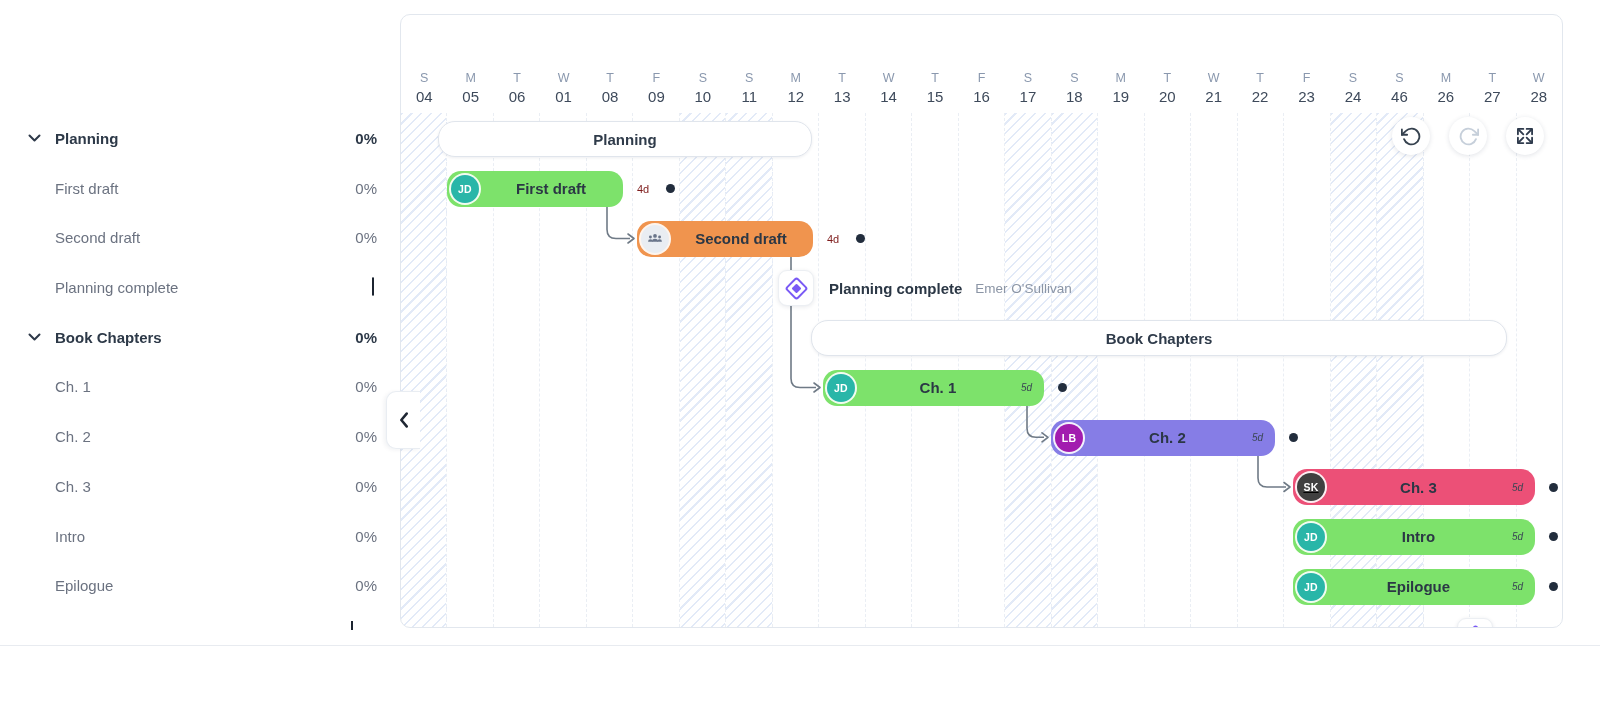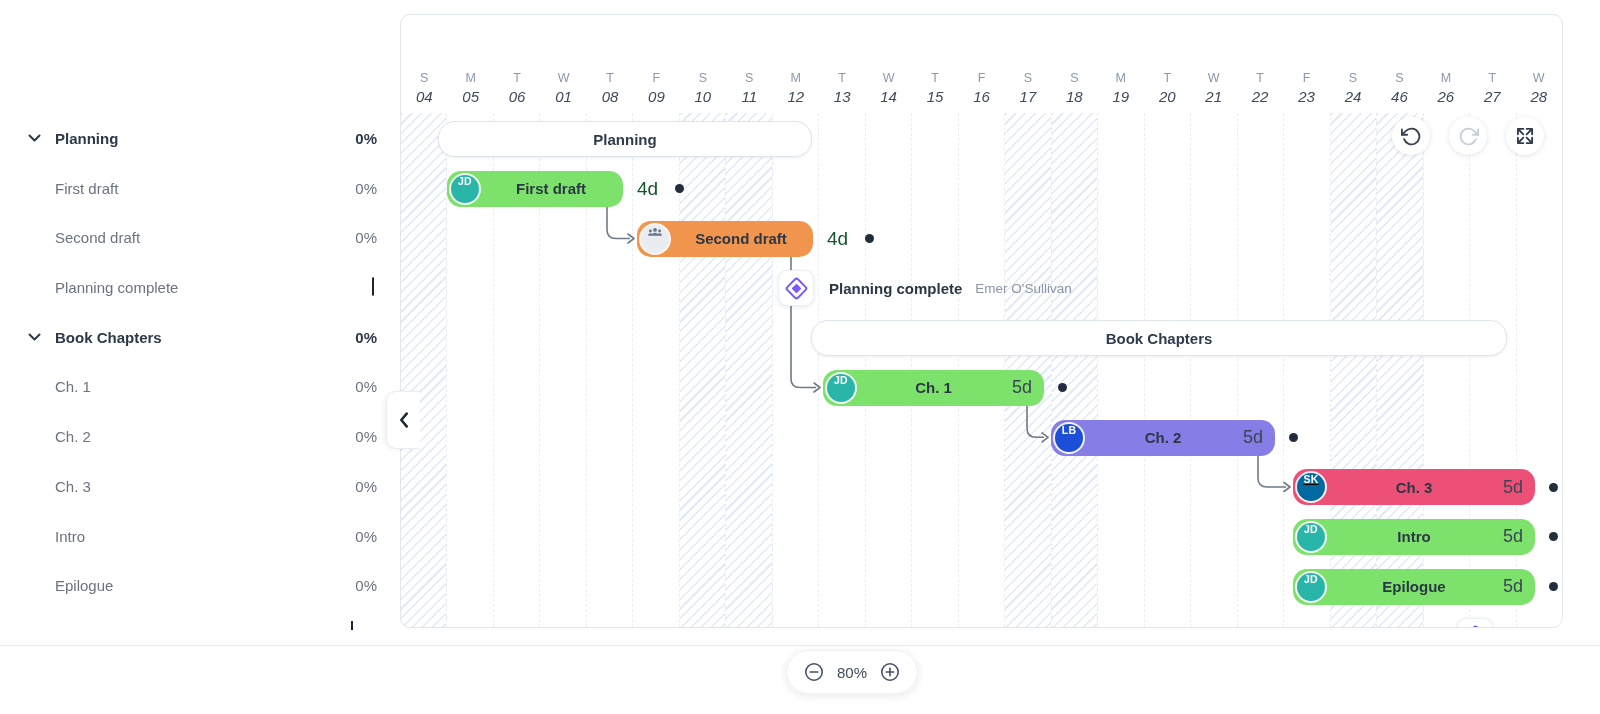--- a/index.html
+++ b/index.html
@@ -28,48 +28,48 @@
 
   
   .chart{position:absolute;left:400px;top:14px;width:1163px;height:614px;
          border:1px solid #e2e7ee;border-radius:10px;background:#fff;box-sizing:border-box;}
   .chart-clip{position:absolute;inset:0;overflow:hidden;border-radius:9px;}
 
   .chart-header{position:absolute;left:0;top:0;width:100%;height:98px;display:flex;
                 align-items:flex-end;padding-bottom:8px;box-sizing:border-box;}
   .day-cell{flex:1;text-align:center;}
   .day-dow{font-size:12.5px;color:#8a98ae;font-weight:500;margin-bottom:3px;}
-  .day-date{font-size:15px;color:#3e4a5b;font-weight:500;font-style:italic;}
+  .day-date{font-size:15px;color:#3e4a5b;font-weight:500;}
 
   .grid{position:absolute;left:0;top:98px;right:0;bottom:0;display:flex;}
   .grid-col{flex:1;border-right:1px dashed #eaeef4;box-sizing:border-box;}
   .grid-col:last-child{border-right:none;}
   .grid-col.weekend{background:repeating-linear-gradient(135deg,
         rgba(160,185,230,0.30) 0,rgba(160,185,230,0.30) 1.5px,
         rgba(255,255,255,0) 1.5px,rgba(255,255,255,0) 7px);}
 
   .connectors{position:absolute;left:0;top:0;z-index:2;pointer-events:none;}
 
   
   .bar{position:absolute;height:36px;display:flex;align-items:center;z-index:3;cursor:pointer;}
   .summary-bar{background:#fff;border:1px solid #e0e5ec;border-radius:17px;
                box-shadow:0 1px 3px rgba(25,39,70,0.08);box-sizing:border-box;justify-content:center;}
   .bar-label-sum{font-size:15px;font-weight:700;color:#2f3b4a;}
   .task-bar{border-radius:14px;}
   .avatar{width:28px;height:28px;border-radius:50%;margin-left:4px;flex:none;
-          display:flex;align-items:flex-start;justify-content:center;
+          display:flex;align-items:center;justify-content:center;
           box-shadow:0 0 0 2px rgba(255,255,255,0.9);}
   .avatar-txt{font-size:10.5px;font-weight:700;color:#fff;letter-spacing:.3px;}
   .avatar .people-icon{display:none;}
   .avatar.is-group .people-icon{display:block;}
   .bar-label{flex:1;text-align:center;font-size:15px;font-weight:700;color:#2b3745;white-space:nowrap;}
-  .bar-dur-in{font-size:18px;color:#3a4654;margin-right:12px;display:none;}
+  .bar-dur-in{font-size:10px;color:#3a4654;margin-right:12px;display:none;font-style:italic;}
   .dur-inside .bar-dur-in{display:block;}
   .bar-extras{position:absolute;left:100%;top:0;height:36px;display:flex;align-items:center;padding-left:14px;}
-  .bar-dur-out{font-size:19px;color:#14532d;margin-right:17px;display:none;}
+  .bar-dur-out{font-size:11px;color:#7f1d1d;margin-right:17px;display:none;}
   .dur-outside .bar-dur-out{display:block;}
   .bar-dot{width:9px;height:9px;border-radius:50%;background:#222d3d;flex:none;cursor:pointer;}
 
   
   .milestone-row{position:absolute;display:flex;align-items:center;z-index:3;height:36px;}
   .ms-badge{width:36px;height:36px;background:#fff;border:1px solid #eceff3;border-radius:9px;
             box-shadow:0 1px 4px rgba(25,39,70,0.10);display:flex;align-items:center;justify-content:center;
             box-sizing:border-box;flex:none;}
   .ms-diamond{width:13px;height:13px;border:2.2px solid #7a5af5;border-radius:3px;
               transform:rotate(45deg);position:relative;}
@@ -392,33 +392,33 @@
 
     </span>
     <span class="bar-label">Ch. 1</span>
     <span class="bar-dur-in">5d</span>
     <span class="bar-extras">
 
       <span class="bar-dot"></span>
     </span>
   </div>
           <div class="bar task-bar dur-inside" style="left: 650px; width: 224px; top: 404.52px; background: rgb(134, 125, 230);">
-    <span class="avatar" style="background: #1d4ed8;">
+    <span class="avatar" style="background: #a21caf;">
       <span class="avatar-txt">LB</span>
 
     </span>
     <span class="bar-label">Ch. 2</span>
     <span class="bar-dur-in">5d</span>
     <span class="bar-extras">
 
       <span class="bar-dot"></span>
     </span>
   </div>
           <div class="bar task-bar dur-inside" style="left: 892px; width: 242px; top: 454.24px; background: rgb(236, 80, 119);">
-    <span class="avatar" style="background: #0369a1; text-decoration: underline;">
+    <span class="avatar" style="background: #404040; text-decoration: underline;">
       <span class="avatar-txt">SK</span>
 
     </span>
     <span class="bar-label">Ch. 3</span>
     <span class="bar-dur-in">5d</span>
     <span class="bar-extras">
 
       <span class="bar-dot"></span>
     </span>
   </div>
@@ -481,29 +481,13 @@
 
     <div class="collapse-handle">
       <svg width="10" height="16" viewBox="0 0 9 15">
         <polyline points="7,1.5 2,7.5 7,13.5" fill="none" stroke="#1f2733" stroke-width="2.4" stroke-linecap="round" stroke-linejoin="round"></polyline>
       </svg>
     </div>
   </div>
 
   <div class="bottom-divider"></div>
 
-  <div class="zoom-pill">
-    <button class="zoom-btn">
-      <svg width="22" height="22" viewBox="0 0 22 22" fill="none" stroke="#44506a" stroke-width="1.6" stroke-linecap="round">
-        <circle cx="11" cy="11" r="8.2"></circle>
-          <line x1="7.2" y1="11" x2="14.8" y2="11"></line>
-      </svg>
-    </button>
-    <span class="zoom-level">80%</span>
-    <button class="zoom-btn">
-      <svg width="22" height="22" viewBox="0 0 22 22" fill="none" stroke="#44506a" stroke-width="1.6" stroke-linecap="round">
-        <circle cx="11" cy="11" r="8.2"></circle>
-          <line x1="7.2" y1="11" x2="14.8" y2="11"></line>
-          <line x1="11" y1="7.2" x2="11" y2="14.8"></line>
-      </svg>
-    </button>
-  </div>
 </div>
 
 </body></html>

